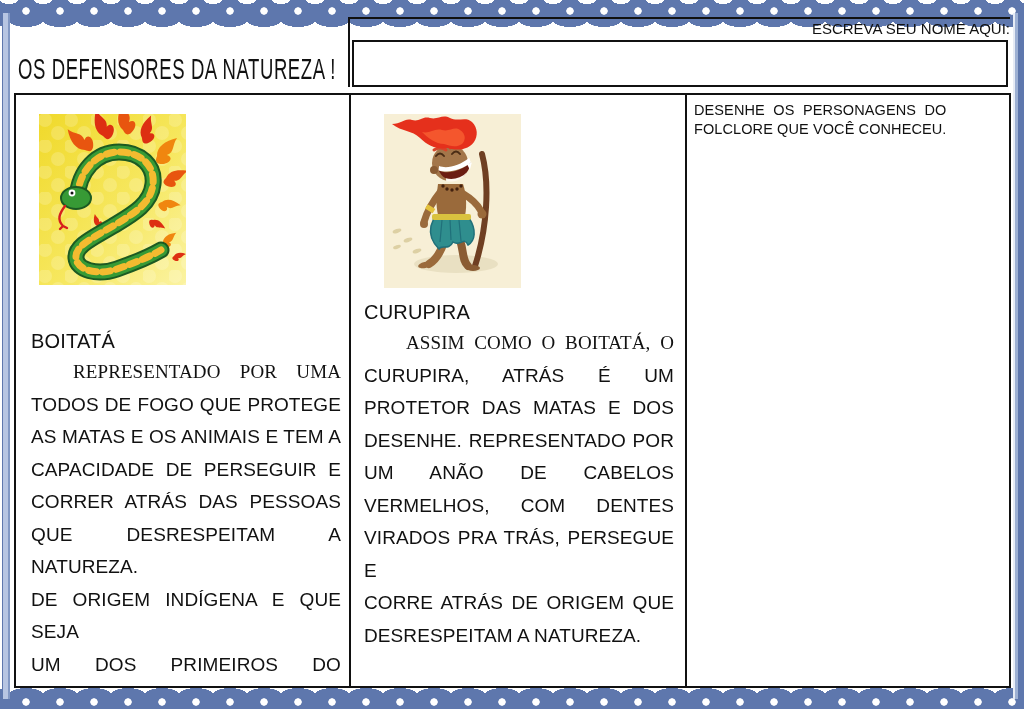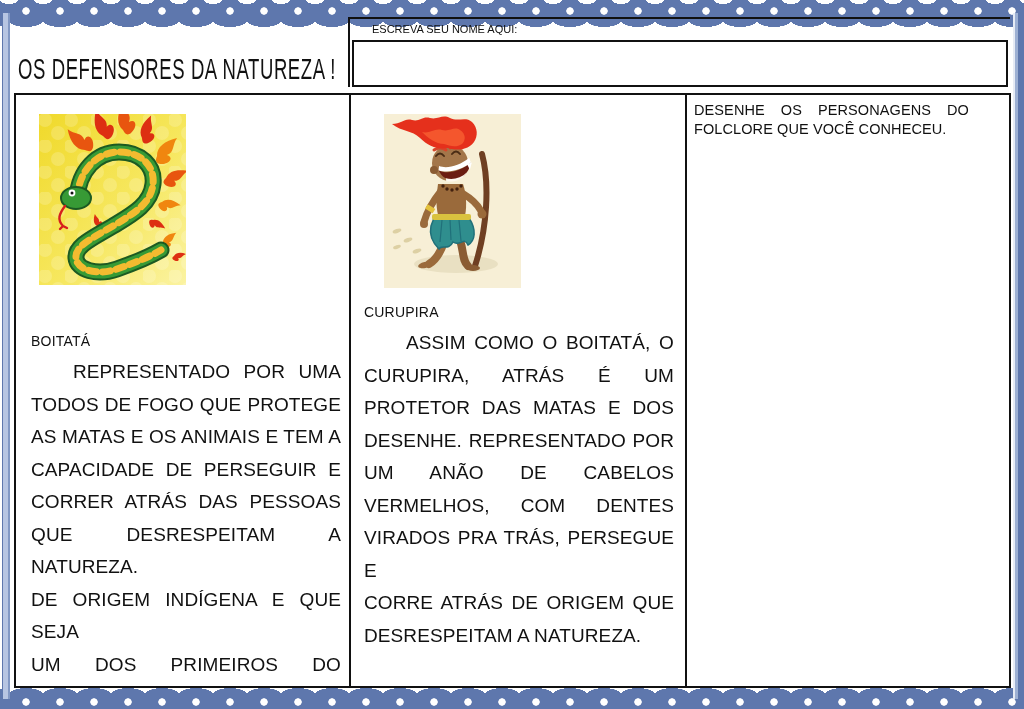--- a/index.html
+++ b/index.html
@@ -50,50 +50,50 @@
     margin:0; position:absolute; bottom:0; left:0; white-space:nowrap;
     font-size:18.5px; font-weight:400; letter-spacing:.6px;
     transform:scaleY(1.62); transform-origin:0 100%;
   }
 
   
   .name-area {
     position:absolute; left:348px; top:17px; width:662px; box-sizing:border-box;
     border-top:2px solid #111; border-left:2px solid #111;
   }
-  .name-label { font-size:11px; line-height:18px; padding:1px 0 2px 22px; }
+  .name-label { font-size:15px; line-height:18px; padding:1px 0 2px 22px;text-align:right; }
   .name-input {
     display:block; box-sizing:border-box; margin-left:2px; width:656px; height:47px;
     border:2px solid #111; background:#fff; font:18px "Liberation Sans", sans-serif; padding:2px 8px;
   }
 
   
   .sheet {
     position:absolute; left:14px; top:93px; width:997px; height:595px;
     box-sizing:border-box; border:2px solid #111; display:flex; background:#fff;
   }
   .col { box-sizing:border-box; height:100%; }
   .col1 { width:333px;border-radius:12px; }
   .col2 { width:336px; border-left:2px solid #111; }
-  .col3 { flex:1; border-left:2px solid #111; display:flex; flex-direction:column; }
+  .col3 { flex:1; border-left:2px solid #111; display:flex; flex-direction:row; }
 
   .illus { display:block; }
   .illus1 { margin:19px 0 0 23px; }
   .illus2 { margin:19px 0 0 33px; }
 
-  h2.card-title { font-weight:400; font-size:14px; line-height:23px; letter-spacing:.2px; }
+  h2.card-title { font-weight:400; font-size:20px; line-height:23px; letter-spacing:.2px; }
   .col1 h2.card-title { margin:45px 0 0 15px; }
   .col2 h2.card-title { margin:13px 0 0 13px; }
 
   .para { font-size:19px; line-height:32.5px; letter-spacing:.1px; }
   .col1 .para { margin:3px 8px 0 15px; }
   .col2 .para { margin:3px 11px 0 13px; }
   .jline { text-align:justify; text-align-last:justify; }
   .jline.lastline { text-align-last:left; }
-  .card .para .jline:first-child { text-indent:42px; }
+  .card .para .jline:first-child { text-indent:42px;font-family:Liberation Serif, serif; }
 
   .instruction { font-size:14.5px; line-height:18.5px; margin:6px 40px 0 7px; }
   .draw-space { flex:1; }
 </style>
 </head>
 <body>
 
 <div class="page">
 
   <div class="ribbon-top"></div>

